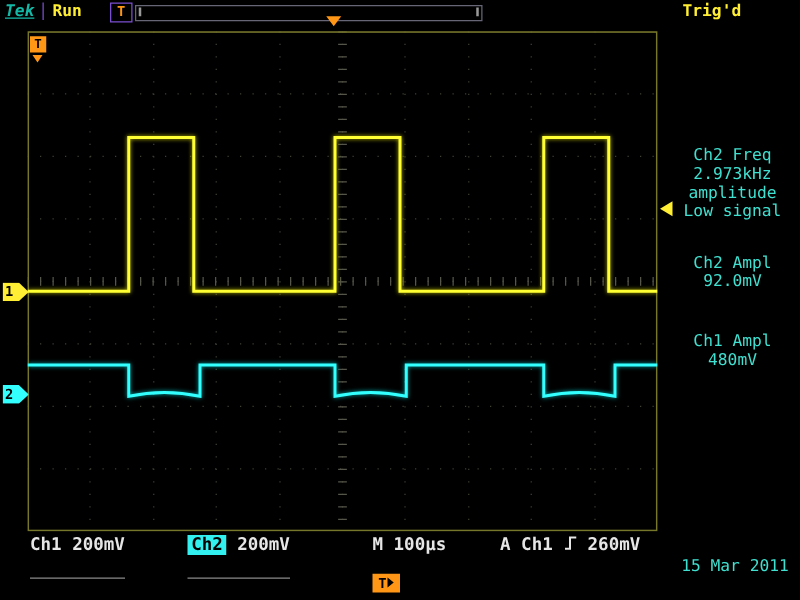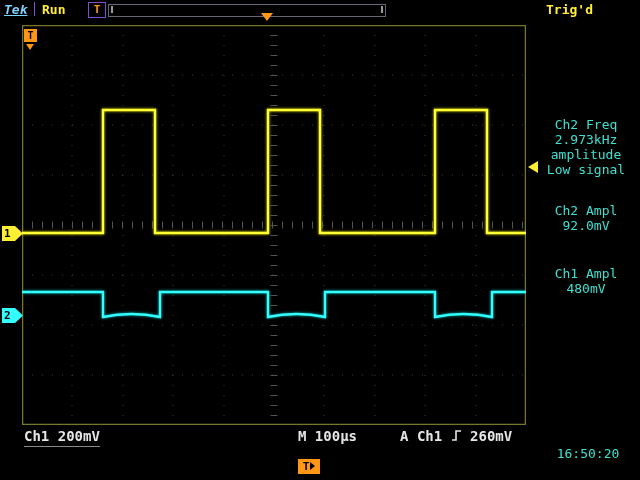--- a/index.html
+++ b/index.html
@@ -1,21 +1,21 @@
 <!DOCTYPE html>
 <html><head>
 <meta charset="utf-8">
 <style>
   html,body{margin:0;padding:0;background:#000;}
   #scope{position:relative;width:640px;height:480px;background:#000;overflow:hidden;
          font-family:"DejaVu Sans Mono","Liberation Mono",monospace;}
   .abs{position:absolute;}
   .hdr{font-size:13px;font-weight:bold;}
   .yellow{color:#ffee33;}
-  .purple{color:#7dd3fc;}
+  .purple{color:#14b8a6;}
   .teal{color:#3fe0d0;}
   .white{color:#e6e6e6;}
   .orange-chip{background:#ff9616;color:#000;font-weight:bold;text-align:center;}
   
   #brand{left:4px;top:2px;text-decoration:underline;font-style:italic;}
   #hdr-divider{left:34px;top:2px;width:1px;height:14px;background:#7a4fd0;}
   #run-status{left:42px;top:2px;}
   #tmark-chip{left:88px;top:2px;width:16px;height:14px;border:1px solid #7a4fd0;
               color:#ff9616;font-size:11px;font-weight:bold;text-align:center;line-height:13px;}
   #record-bar{left:108px;top:4px;width:276px;height:11px;border:1px solid #666677;}
@@ -35,21 +35,21 @@
        padding-left:2px;clip-path:polygon(0 0,62% 0,100% 50%,62% 100%,0 100%);}
   #gnd1{left:2px;top:226px;background:#ffee33;}
   #gnd2{left:2px;top:308px;background:#33ffff;}
   #trig-level-arrow{left:528px;top:161px;width:0;height:0;
      border-top:6px solid transparent;border-bottom:6px solid transparent;border-right:10px solid #ffee33;}
   
   .meas{left:534px;width:104px;text-align:center;font-size:13px;line-height:15px;}
   #meas1{top:117px;} #meas2{top:203px;} #meas3{top:266px;}
   
   .sbar{top:428px;font-size:14px;font-weight:bold;}
-  .grp-line{border-bottom:1px solid #8a8a8a;padding-bottom:2px;}
+  .grp-line{border-bottom:1px solid #8a8a8a;padding-bottom:18px;}
   #sb-ch1{left:24px;} #sb-ch2{left:150px;} #sb-time{left:298px;} #sb-trig{left:400px;}
   #ch2-chip{background:#33f0f0;color:#000;padding:0 3px;}
   .edge-icon{display:inline-block;vertical-align:-1px;}
   
   #trd-chip{left:298px;top:459px;width:22px;height:15px;font-size:11px;line-height:15px;}
   #trd-chip .arr{display:inline-block;width:0;height:0;vertical-align:0px;margin-left:1px;
      border-top:4px solid transparent;border-bottom:4px solid transparent;border-left:5px solid #000;}
   #trd-value{left:322px;top:456px;width:94px;height:17px;border:1px solid #b0b0b0;
      font-size:13px;font-weight:bold;text-align:center;line-height:17px;}
   
@@ -117,31 +117,35 @@
   </div>
   <div id="meas3" class="abs meas teal">
     <div>Ch1 Ampl</div>
     <div>480mV</div>
   </div>
 
   <div id="sb-ch1" class="abs sbar white grp-line">
     <span>Ch1</span>
     <span>200mV</span>
   </div>
+  <div id="sb-ch2" class="abs sbar white grp-line">
+    <span id="ch2-chip">Ch2</span>
+    <span>200mV</span>
+  </div>
   <div id="sb-time" class="abs sbar white">M 100µs</div>
   <div id="sb-trig" class="abs sbar white">
     <span>A</span>
     <span>Ch1</span>
     <svg class="edge-icon" width="11" height="13" viewBox="0 0 11 13">
       <path d="M1,11 L5,11 L5,2 L10,2" fill="none" stroke="#e6e6e6" stroke-width="1.6"></path>
     </svg>
     <span>260mV</span>
   </div>
 
   <div id="trd-chip" class="abs orange-chip">
     <span>T</span><span class="arr"></span>
   </div>
 
   <div id="datetime" class="abs teal">
-    <div>16:50:20</div>
+    <div>15 Mar 2011</div>
   </div>
 
 </div>
 
 </body></html>

